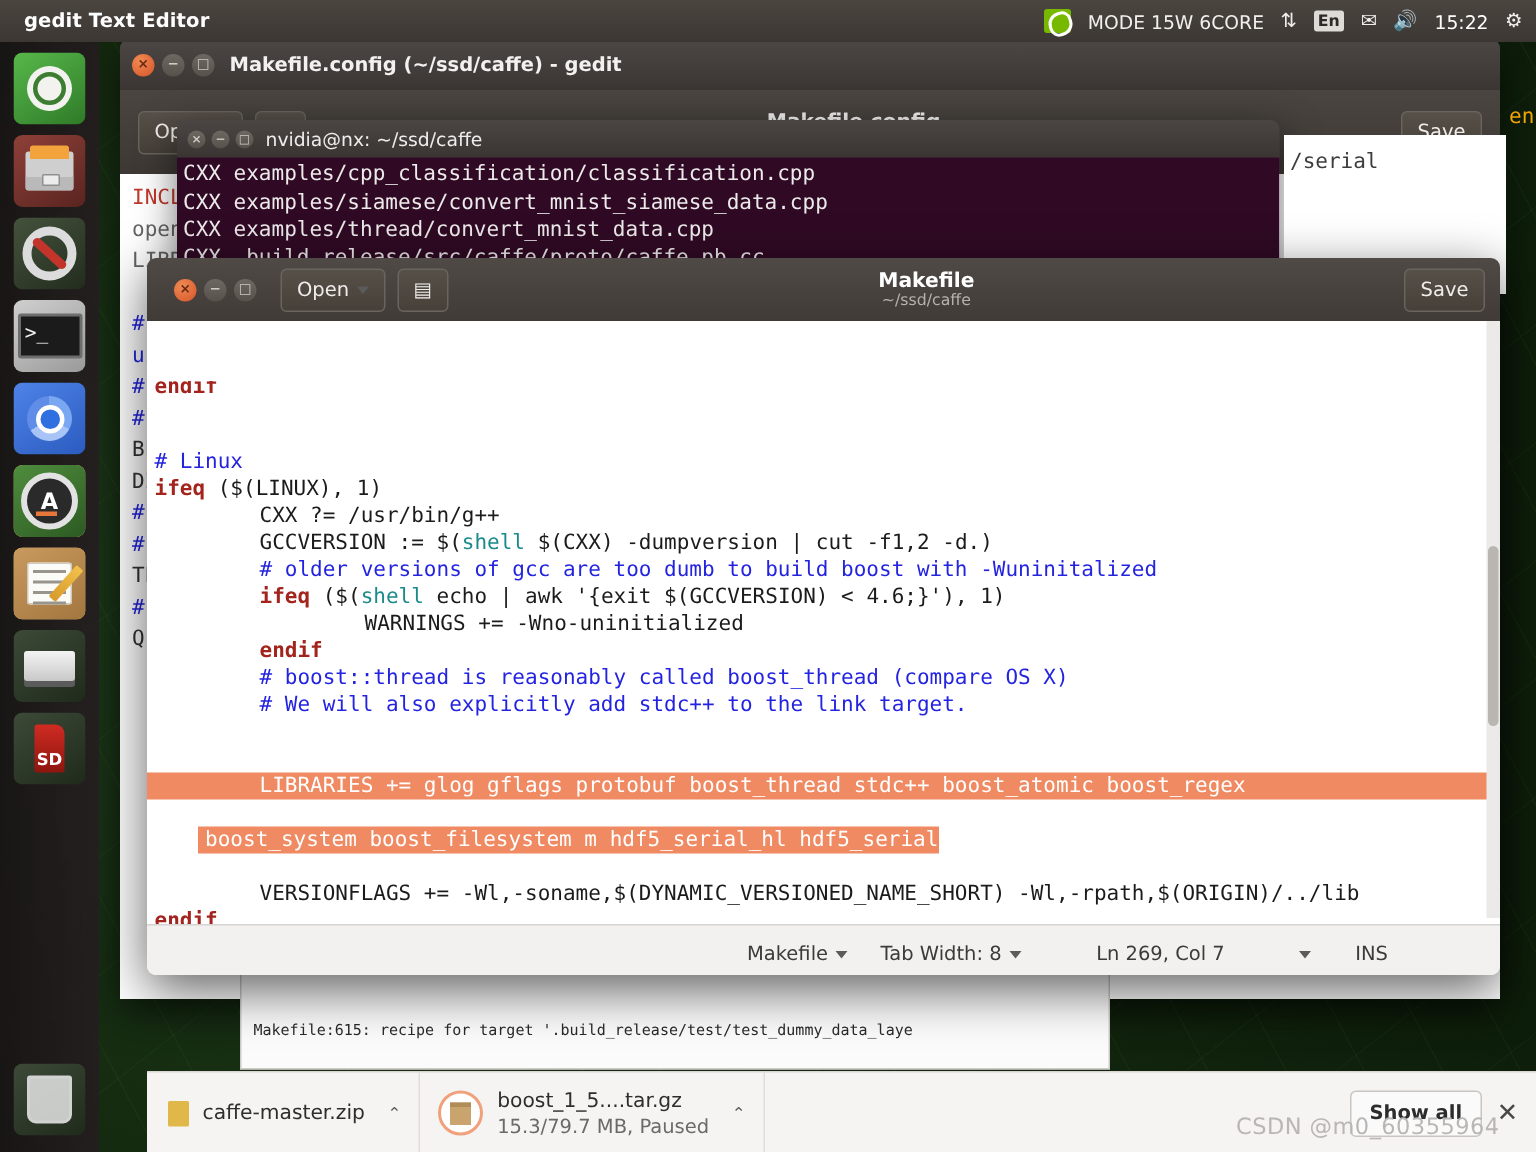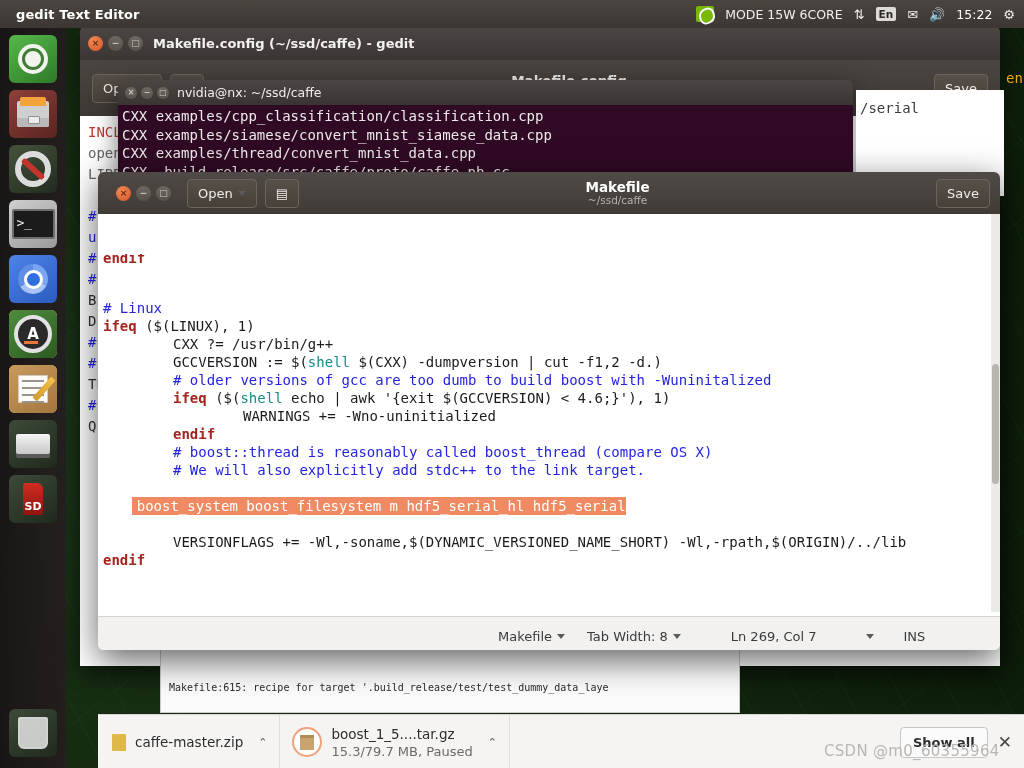--- a/index.html
+++ b/index.html
@@ -273,20 +273,21 @@
       <span>~/ssd/caffe</span>
     </div>
     <div class="btn-chrome">
       <span>Save</span>
     </div>
   </div>
 
   <div class="doc">
     <div class="ln" style="height:9px;overflow:hidden;line-height:9px;"><span class="kw">endif</span></div>
     <div id="code-before"><div class="ln" style="padding-left: 5px;"><span class="cm"># Linux</span></div><div class="ln" style="padding-left: 5px;"><span class="kw">ifeq</span><span> ($(LINUX), 1)</span></div><div class="ln" style="padding-left: 75px;"><span>CXX ?= /usr/bin/g++</span></div><div class="ln" style="padding-left: 75px;"><span>GCCVERSION := $(</span><span class="fn">shell</span><span> $(CXX) -dumpversion | cut -f1,2 -d.)</span></div><div class="ln" style="padding-left: 75px;"><span class="cm"># older versions of gcc are too dumb to build boost with -Wuninitalized</span></div><div class="ln" style="padding-left: 75px;"><span class="kw">ifeq</span><span> ($(</span><span class="fn">shell</span><span> echo | awk '{exit $(GCCVERSION) &lt; 4.6;}'), 1)</span></div><div class="ln" style="padding-left: 145px;"><span>WARNINGS += -Wno-uninitialized</span></div><div class="ln" style="padding-left: 75px;"><span class="kw">endif</span></div><div class="ln" style="padding-left: 75px;"><span class="cm"># boost::thread is reasonably called boost_thread (compare OS X)</span></div><div class="ln" style="padding-left: 75px;"><span class="cm"># We will also explicitly add stdc++ to the link target.</span></div></div>
+    <div class="ln sel" style="padding-left:75px;">LIBRARIES += glog gflags protobuf boost_thread stdc++ boost_atomic boost_regex</div>
     <div class="sel" style="display:inline-block;padding-left:5px;">boost_system boost_filesystem m hdf5_serial_hl hdf5_serial</div>
     <div id="code-after"><div class="ln" style="padding-left: 75px;"><span>VERSIONFLAGS += -Wl,-soname,$(DYNAMIC_VERSIONED_NAME_SHORT) -Wl,-rpath,$(ORIGIN)/../lib</span></div><div class="ln" style="padding-left: 5px;"><span class="kw">endif</span></div></div>
     <div class="doc-scroll"><i></i></div>
   </div>
 
   <div class="statusbar">
     <div class="sb-item" style="margin-left:400px;">
       <span>Makefile</span>
       <span class="caret"></span>
     </div>

